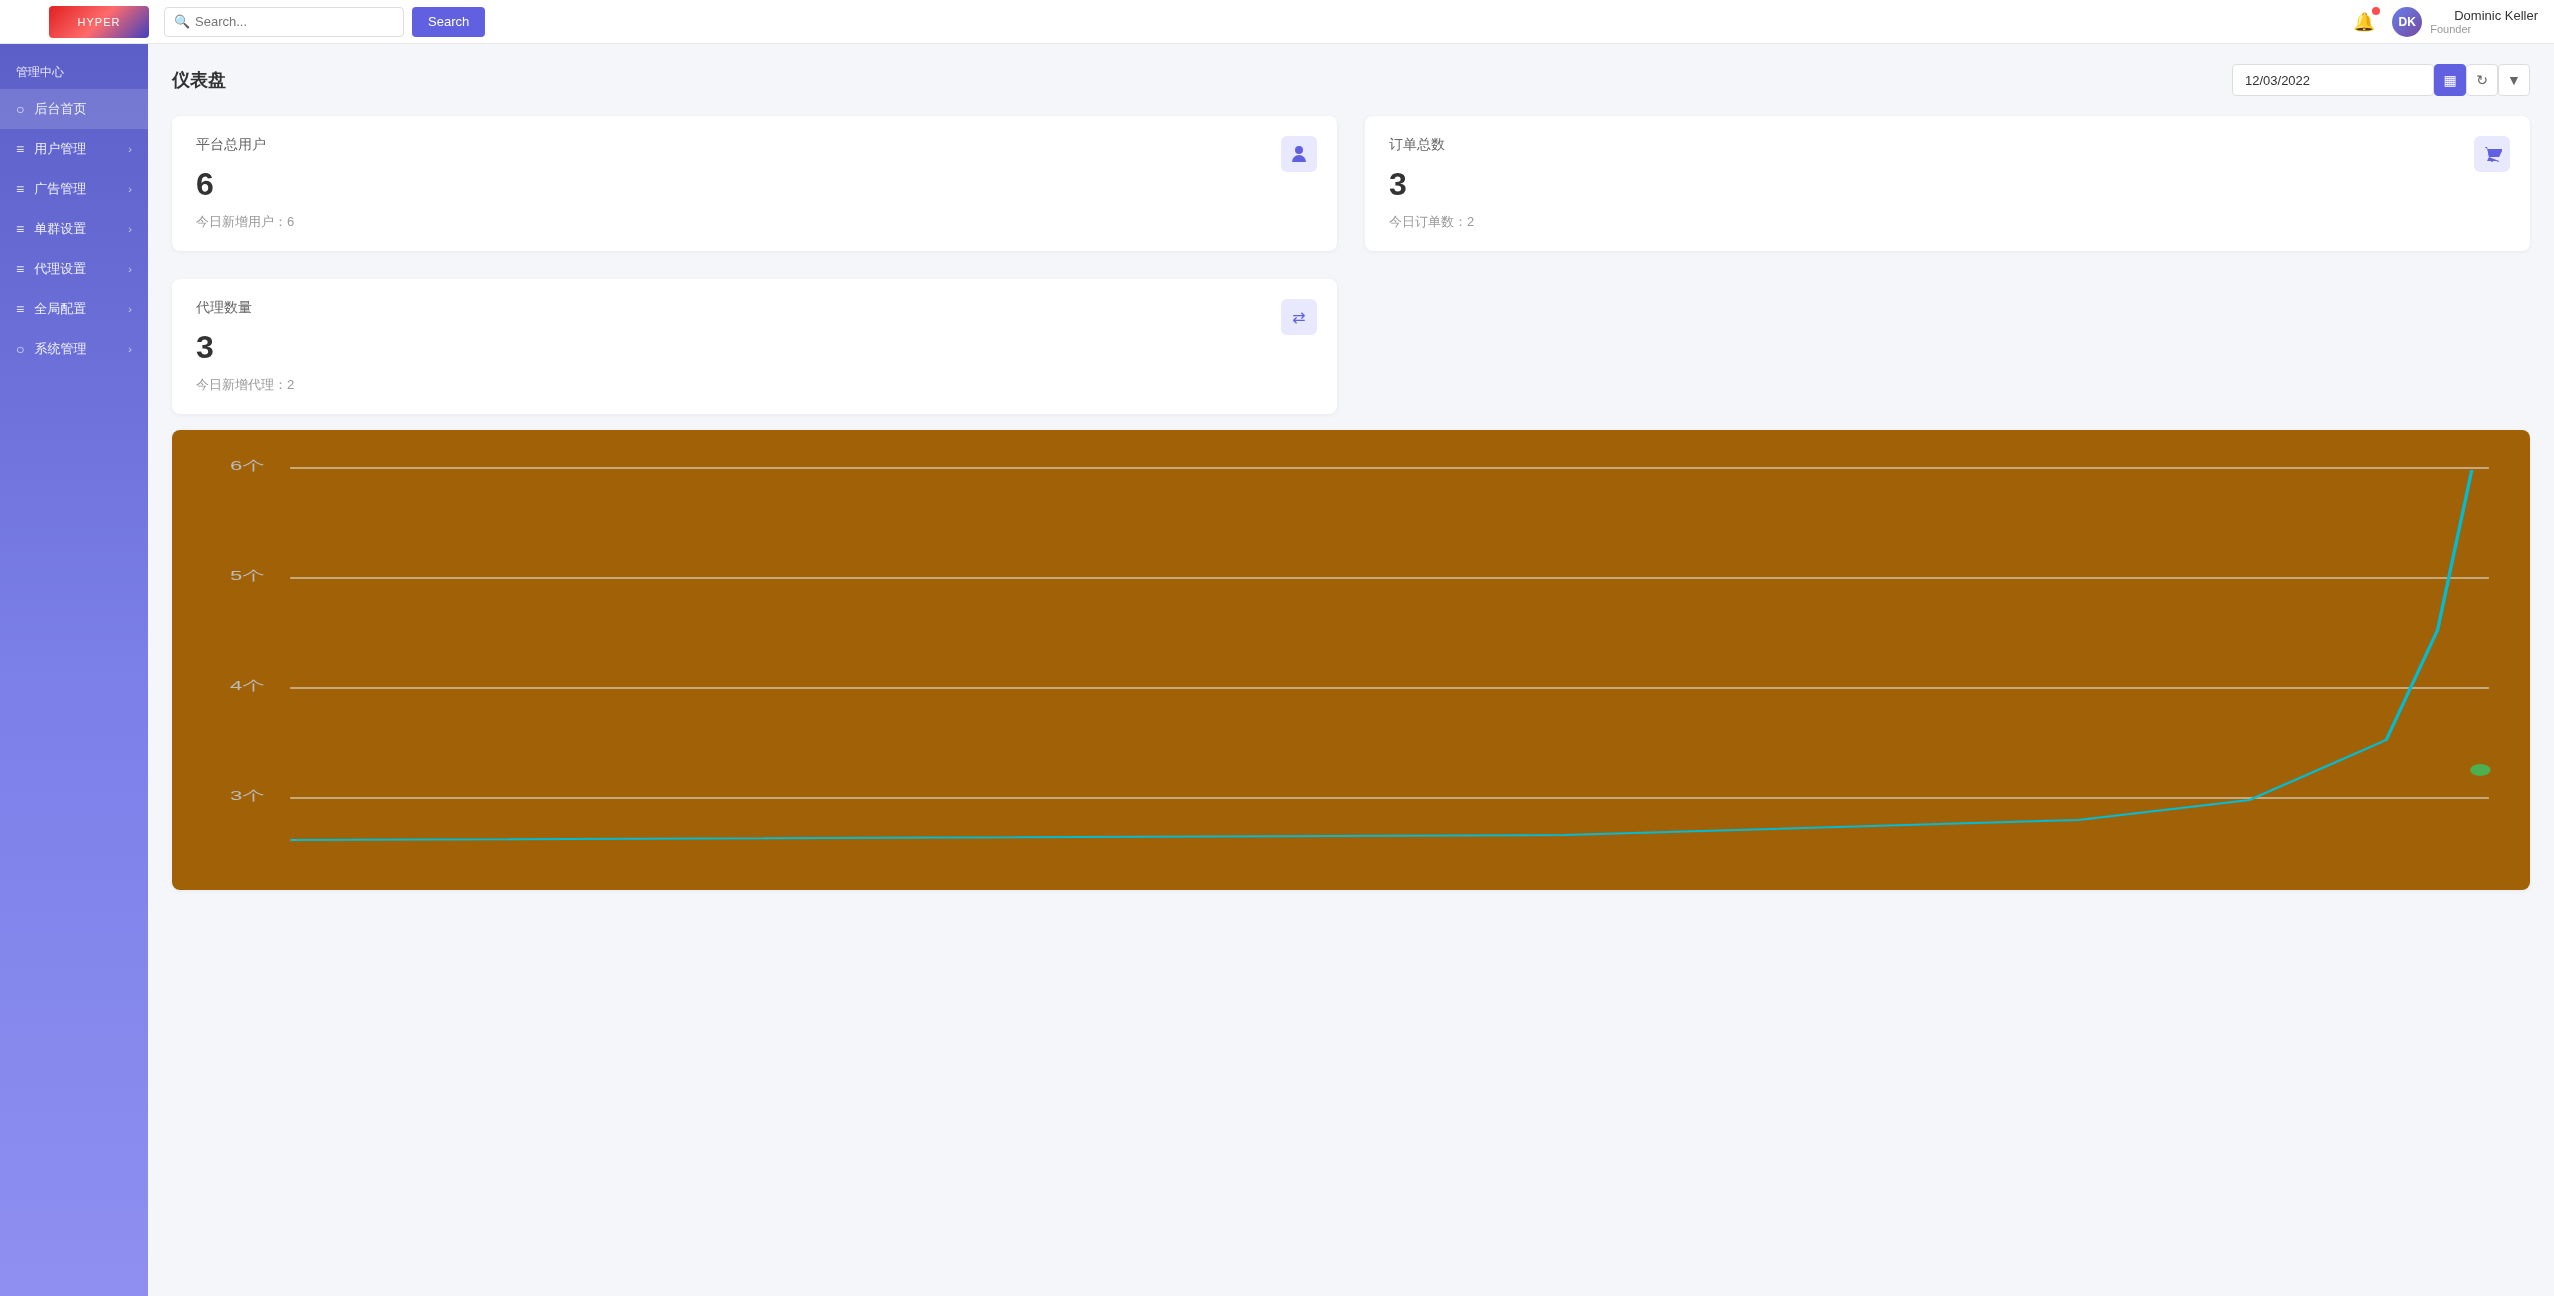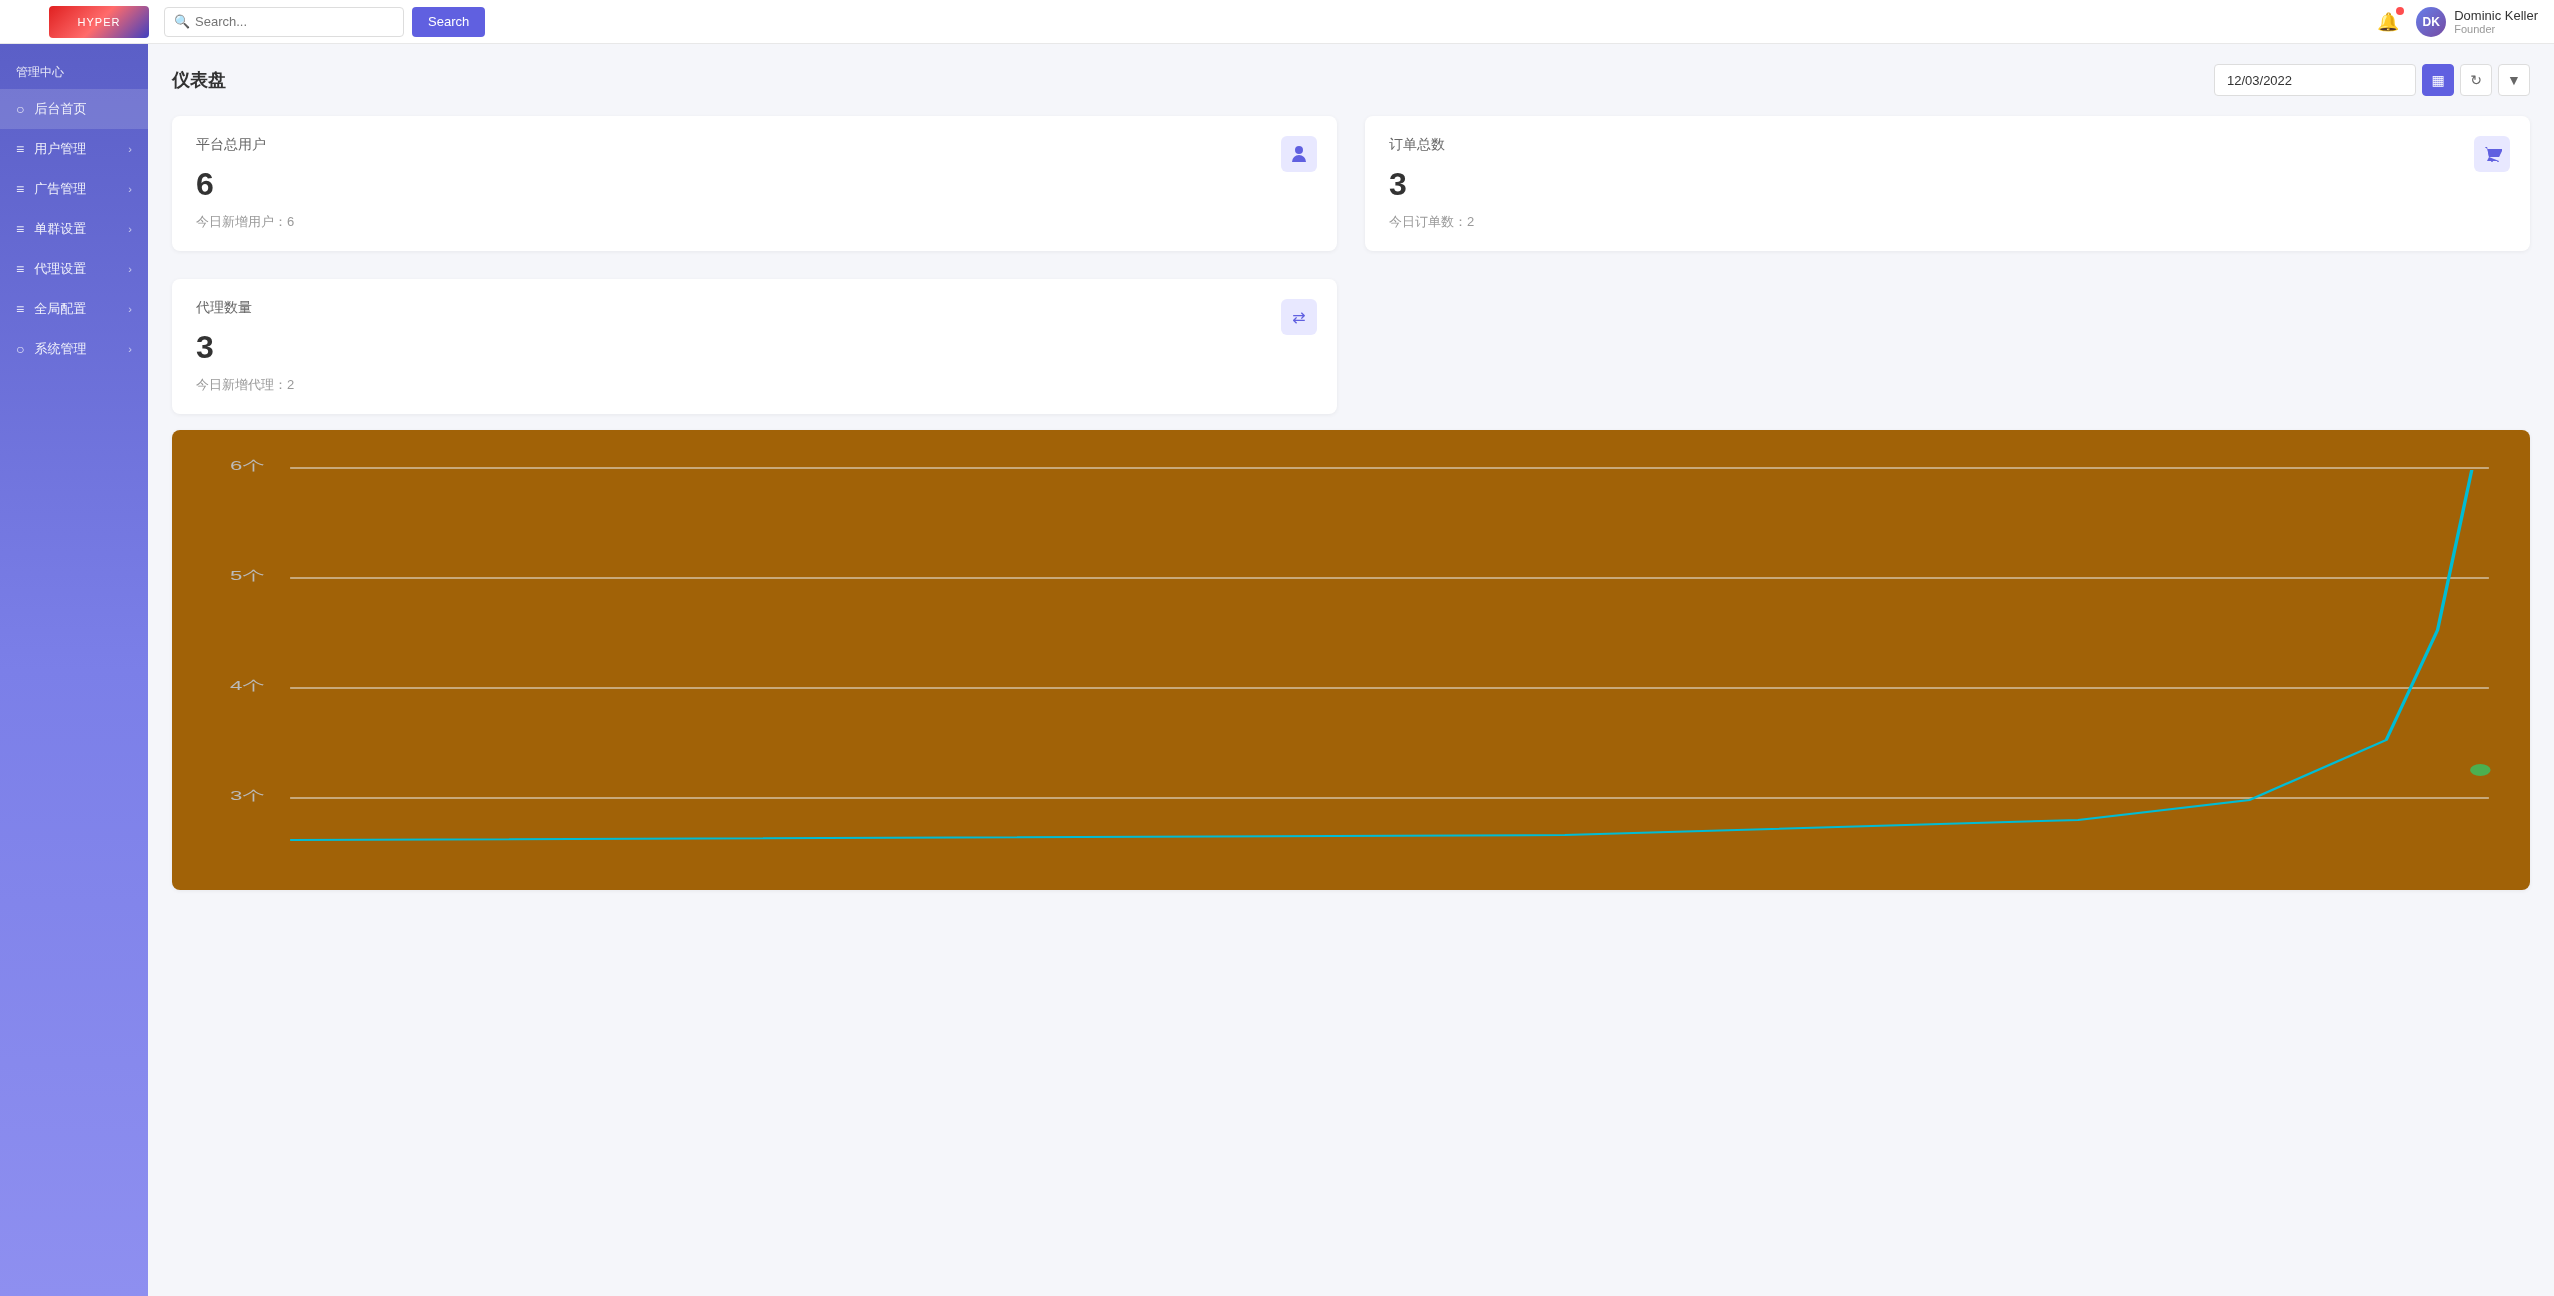--- a/index.html
+++ b/index.html
@@ -108,21 +108,21 @@
       border-radius: 50%;
       background: linear-gradient(135deg, #667eea, #764ba2);
       display: flex;
       align-items: center;
       justify-content: center;
       color: #fff;
       font-size: 12px;
       font-weight: bold;
       overflow: hidden;
     }
-    .user-name { font-size: 13px; color: #333; line-height: 1.2; }
+    .user-name { font-size: 13px; color: #333; line-height: 1.2; margin-left: 24px; }
     .user-role { font-size: 11px; color: #999; }
 
     
     .layout {
       display: flex;
       margin-top: 44px;
       height: calc(100vh - 44px);
     }
 
     
@@ -178,21 +178,20 @@
       margin-bottom: 20px;
     }
     .page-title {
       font-size: 18px;
       font-weight: 600;
       color: #333;
     }
     .date-controls {
       display: flex;
       align-items: center;
-      gap: 6px;
     }
     .date-input {
       height: 32px;
       border: 1px solid #ddd;
       border-radius: 4px;
       padding: 0 12px;
       font-size: 13px;
       color: #333;
       background: #fff;
       min-width: 120px;

